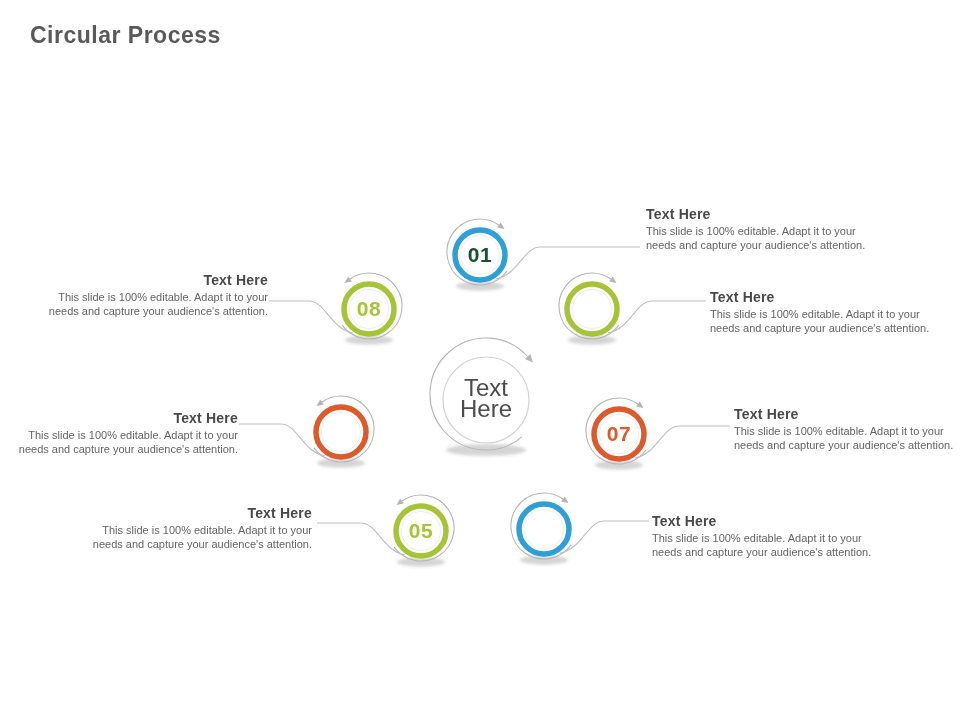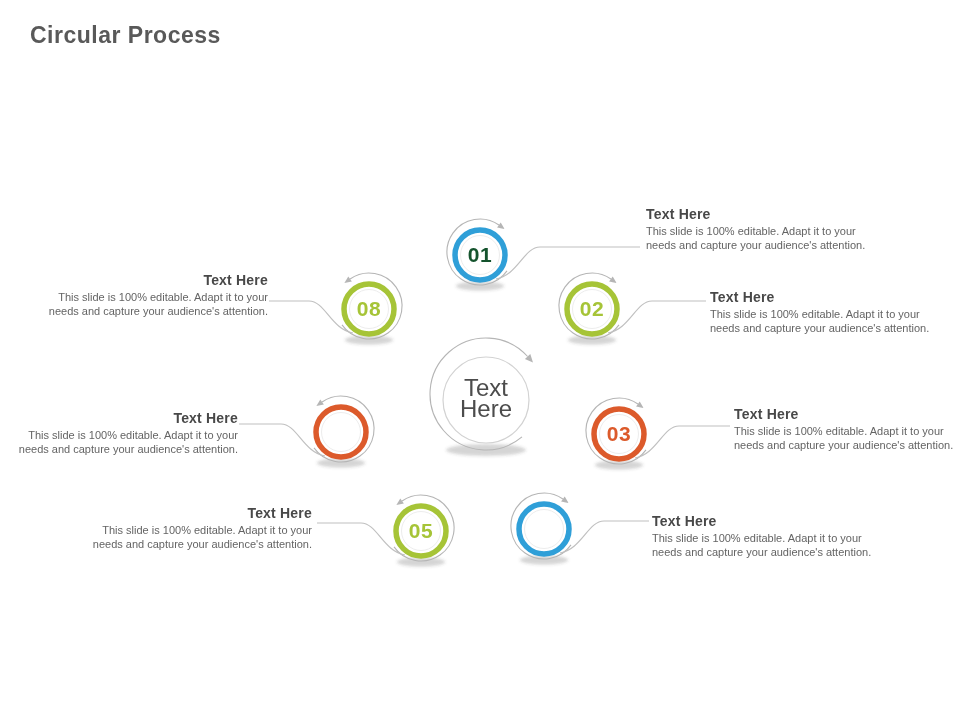--- a/index.html
+++ b/index.html
@@ -119,22 +119,21 @@
     <g>
       <ellipse class="node-shadow" cx="369" cy="340" rx="24" ry="4.5" filter="url(#softBlur)"></ellipse>
       <use href="#arcCW" transform="translate(369,309) scale(-1,1)"></use>
       <path class="connector" d="M 353 333 C 331 329, 325 301, 309 301 L 269 301"></path>
       <circle class="ring" cx="369" cy="309" r="25" style="stroke: rgb(166, 196, 55);"></circle>
       <circle class="ring-inner" cx="369" cy="309" r="19.5"></circle>
     </g>
   </svg>
 
   <span class="num" style="left: 452px; top: 227px; color: #14532d;">01</span>
-  <span class="num" style="left: 564px; top: 281px; color: rgb(166, 196, 55);">02</span>
-  <span class="num" style="left: 591px; top: 406px; color: rgb(220, 90, 43);">03</span>
+  <span class="num" style="left: 591px; top: 406px; color: rgb(220, 90, 43);">07</span>
   <span class="num" style="left: 393px; top: 503px; color: rgb(166, 196, 55);">05</span>
   <span class="num" style="left: 341px; top: 281px; color: rgb(166, 196, 55);">08</span>
 
   <div class="center-label">Text
 Here</div>
 
   <div class="tb align-left" style="left:646px; top:206px; width:236px;">
     <p class="tb-heading">Text Here</p>
     <p class="tb-body">This slide is 100% editable. Adapt it to your needs and capture your audience's attention.</p>
   </div>

